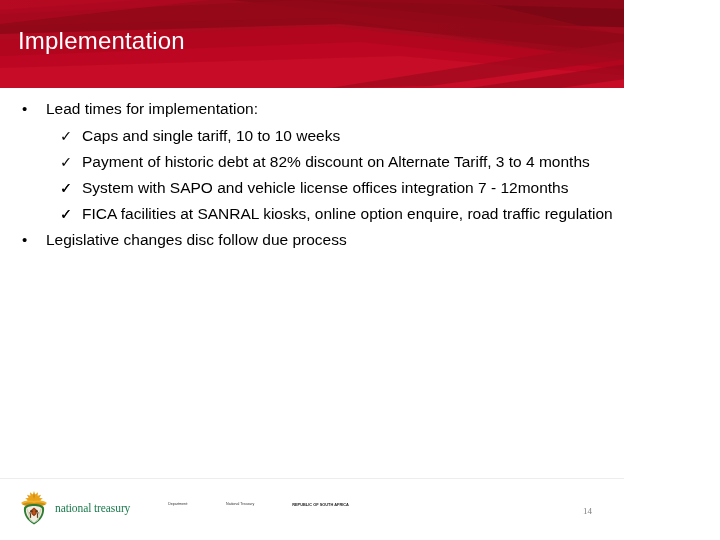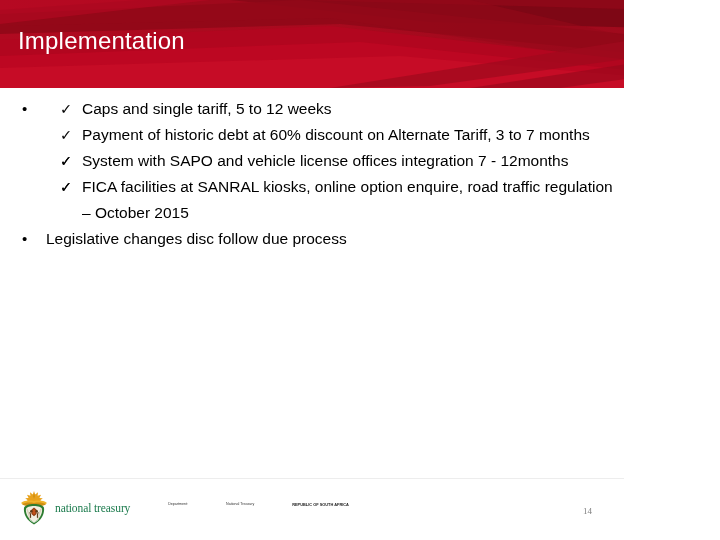--- a/index.html
+++ b/index.html
@@ -202,49 +202,49 @@
 
       <path d="M0,0 L210,0 L0,24 Z" fill="#bb0823" opacity="0.5"></path>
     </svg>
     <div class="slide-title">Implementation</div>
   </div>
 
   <div class="content">
 
     <div class="lvl1">
       <span class="bullet-dot">•</span>
-    </div>
-
-    <div class="lvl2">
-      <span class="bullet-check">✓</span>
-      <span class="first-line">Caps and single tariff, 5 to 12 weeks</span>
-    </div>
-
-    <div class="lvl2">
-      <span class="bullet-check">✓</span>
-      <span class="first-line">Payment of historic debt at 60% discount on Alternate Tariff, 3 to 7 months</span>
+      <span>Lead times for implementation:</span>
+    </div>
+
+    <div class="lvl2">
+      <span class="bullet-check">✓</span>
+      <span class="first-line">Caps and single tariff, 10 to 10 weeks</span>
+    </div>
+
+    <div class="lvl2">
+      <span class="bullet-check">✓</span>
+      <span class="first-line">Payment of historic debt at 82% discount on Alternate Tariff, 3 to 4 months</span>
     </div>
 
     <div class="lvl2">
       <span class="bullet-check">✓</span>
     </div>
 
     <div class="lvl2">
       <span class="bullet-check">✓</span>
       <span class="first-line">System with SAPO and vehicle license offices integration 7 - 12months</span>
     </div>
 
     <div class="lvl2">
       <span class="bullet-check">✓</span>
     </div>
 
     <div class="lvl2">
       <span class="bullet-check">✓</span>
       <span class="first-line">FICA facilities at SANRAL kiosks, online option enquire, road traffic regulation</span>
-      <span class="wrap-line">– October 2015</span>
     </div>
 
     <div class="lvl1">
       <span class="bullet-dot">•</span>
       <span>Legislative changes disc follow due process</span>
     </div>
 
   </div>
 
   <div class="footer-rule"></div>

